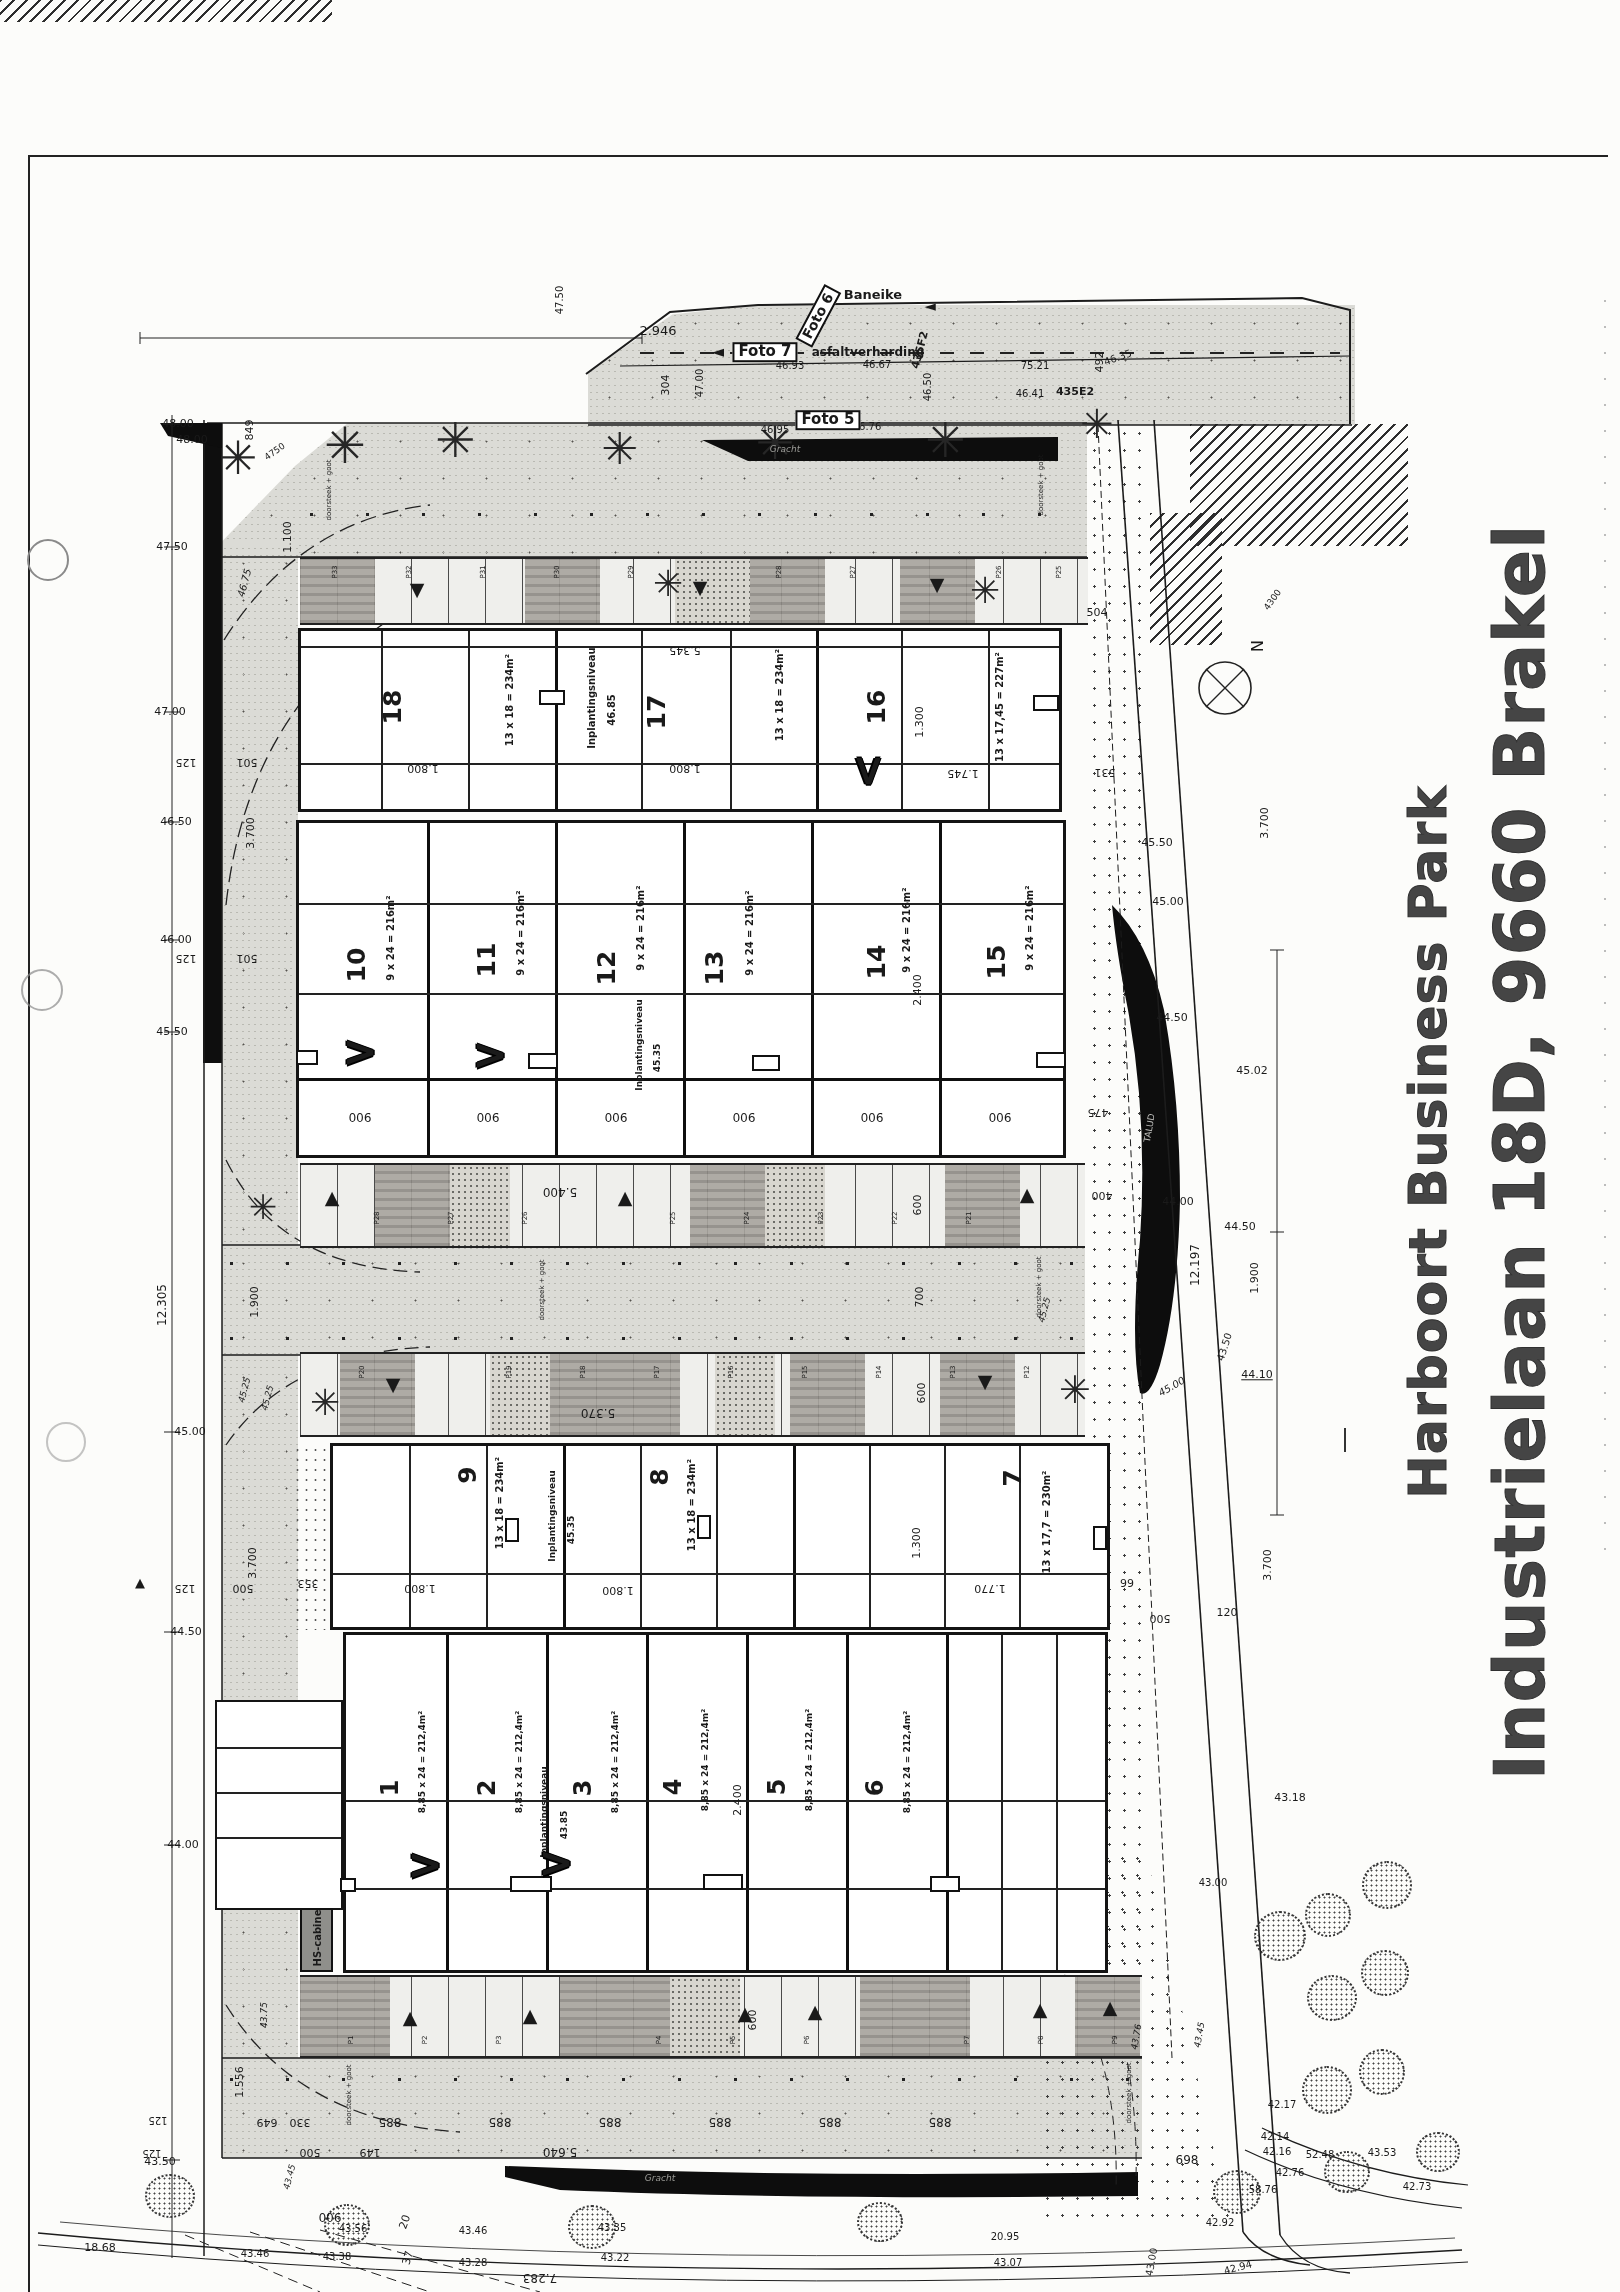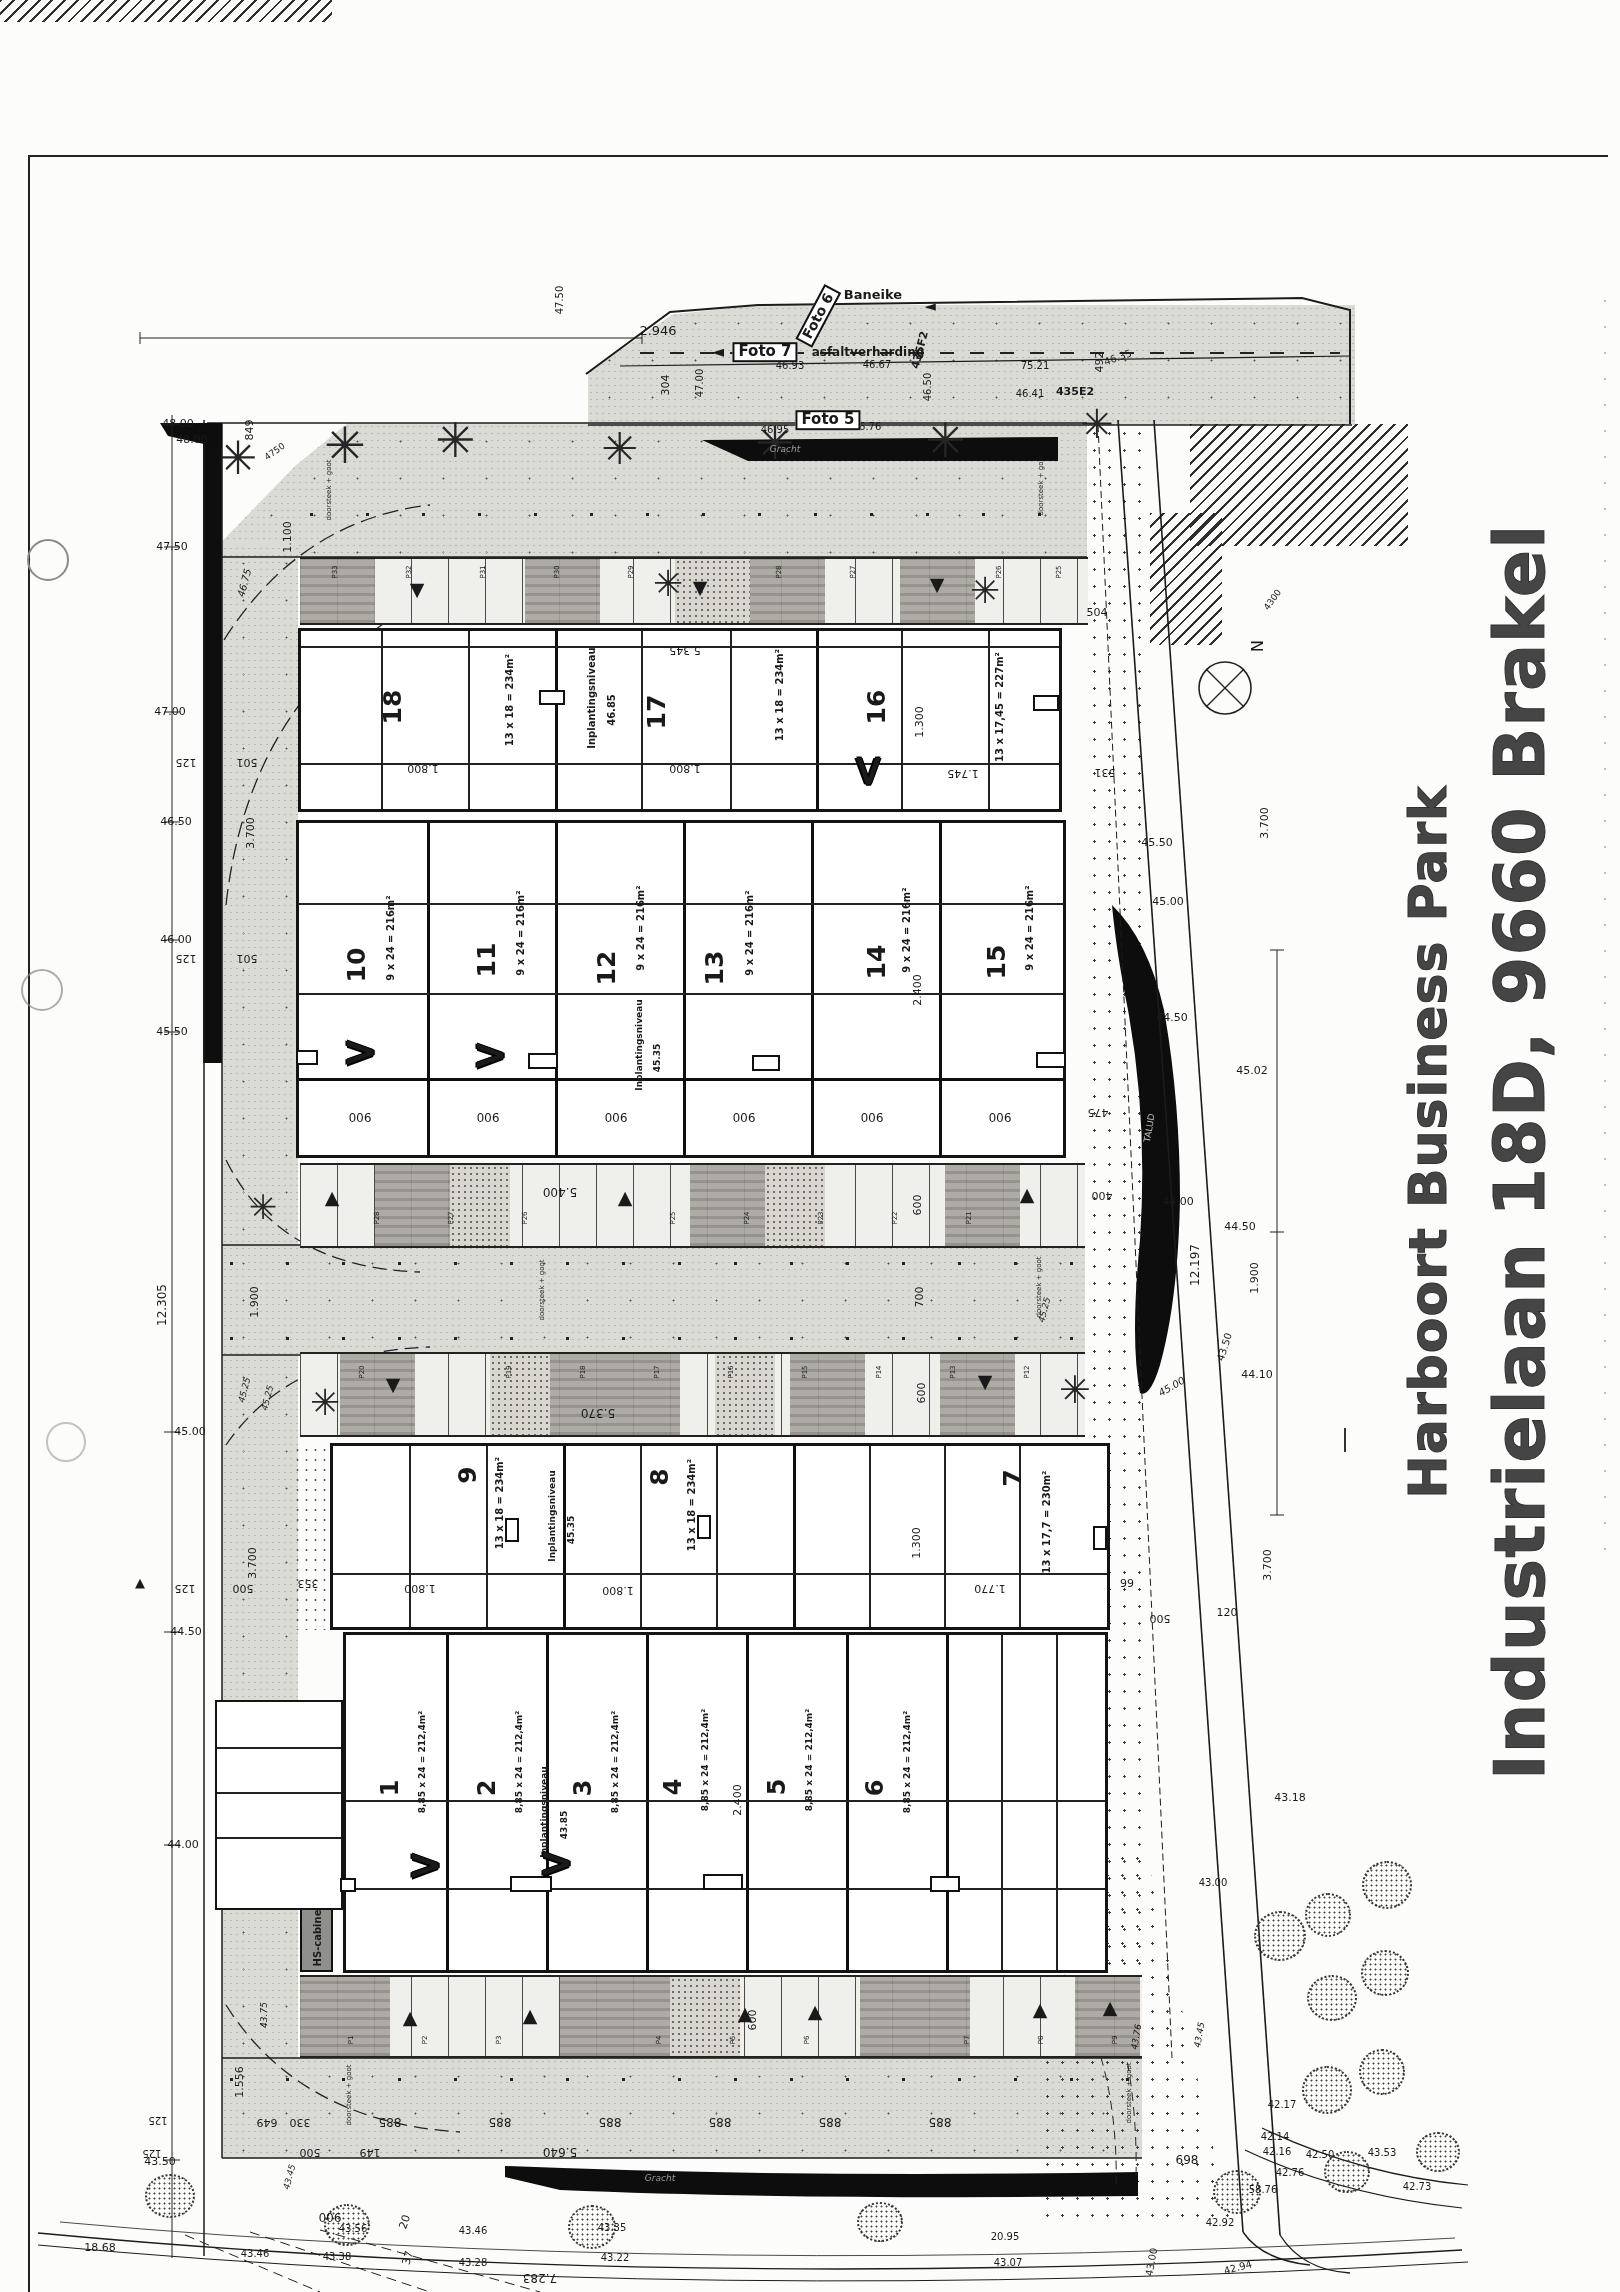--- a/index.html
+++ b/index.html
@@ -380,21 +380,21 @@
       <span class="plabel" style="left: 186px; top: 1632px; font-size: 11px; transform: translate(-50%, -50%) rotate(0deg) scaleX(1);">44.50</span>
       <span class="plabel" style="left: 183px; top: 1845px; font-size: 11px; transform: translate(-50%, -50%) rotate(0deg) scaleX(1);">44.00</span>
       <span class="plabel" style="left: 160px; top: 2162px; font-size: 11px; transform: translate(-50%, -50%) rotate(0deg) scaleX(1);">43.50</span>
       <span class="plabel" style="left: 100px; top: 2248px; font-size: 11px; transform: translate(-50%, -50%) rotate(0deg) scaleX(1);">18.68</span>
       <span class="plabel" style="left: 1157px; top: 843px; font-size: 11px; transform: translate(-50%, -50%) rotate(0deg) scaleX(1);">45.50</span>
       <span class="plabel" style="left: 1168px; top: 902px; font-size: 11px; transform: translate(-50%, -50%) rotate(0deg) scaleX(1);">45.00</span>
       <span class="plabel" style="left: 1252px; top: 1071px; font-size: 11px; transform: translate(-50%, -50%) rotate(0deg) scaleX(1);">45.02</span>
       <span class="plabel" style="left: 1172px; top: 1018px; font-size: 11px; transform: translate(-50%, -50%) rotate(0deg) scaleX(1);">44.50</span>
       <span class="plabel" style="left: 1240px; top: 1227px; font-size: 11px; transform: translate(-50%, -50%) rotate(0deg) scaleX(1);">44.50</span>
       <span class="plabel" style="left: 1178px; top: 1202px; font-size: 11px; transform: translate(-50%, -50%) rotate(0deg) scaleX(1);">44.00</span>
-      <span class="plabel" style="left: 1257px; top: 1375px; font-size: 11px; transform: translate(-50%, -50%) rotate(0deg) scaleX(1);">44.10</span>
+      <span class="plabel" style="left: 1257px; top: 1375px; font-size: 11px; transform: translate(-50%, -50%) rotate(0deg) scaleX(1); text-decoration: underline;">44.10</span>
       <span class="plabel" style="left: 1225px; top: 1347px; font-size: 10px; transform: translate(-50%, -50%) rotate(-72deg) scaleX(1);">43.50</span>
       <span class="plabel" style="left: 1172px; top: 1387px; font-size: 10px; font-style: italic; transform: translate(-50%, -50%) rotate(-30deg) scaleX(1);">45.00</span>
       <span class="plabel" style="left: 1290px; top: 1798px; font-size: 11px; transform: translate(-50%, -50%) rotate(0deg) scaleX(1);">43.18</span>
       <span class="plabel" style="left: 1137px; top: 2037px; font-size: 9px; font-style: italic; transform: translate(-50%, -50%) rotate(-80deg) scaleX(1);">43.76</span>
       <span class="plabel" style="left: 1200px; top: 2035px; font-size: 9px; font-style: italic; transform: translate(-50%, -50%) rotate(-80deg) scaleX(1);">43.45</span>
       <span class="plabel" style="left: 790px; top: 366px; font-size: 10px; transform: translate(-50%, -50%) rotate(0deg) scaleX(1);">46.93</span>
       <span class="plabel" style="left: 877px; top: 365px; font-size: 10px; transform: translate(-50%, -50%) rotate(0deg) scaleX(1);">46.67</span>
       <span class="plabel" style="left: 928px; top: 387px; font-size: 10px; transform: translate(-50%, -50%) rotate(-90deg) scaleX(1);">46.50</span>
       <span class="plabel" style="left: 1035px; top: 366px; font-size: 10px; transform: translate(-50%, -50%) rotate(0deg) scaleX(1);">75.21</span>
       <span class="plabel" style="left: 1030px; top: 394px; font-size: 10px; transform: translate(-50%, -50%) rotate(0deg) scaleX(1);">46.41</span>
@@ -411,21 +411,21 @@
       <span class="plabel" style="left: 473px; top: 2263px; font-size: 10px; transform: translate(-50%, -50%) rotate(0deg) scaleX(1);">43.28</span>
       <span class="plabel" style="left: 615px; top: 2258px; font-size: 10px; transform: translate(-50%, -50%) rotate(0deg) scaleX(1);">43.22</span>
       <span class="plabel" style="left: 255px; top: 2254px; font-size: 10px; transform: translate(-50%, -50%) rotate(0deg) scaleX(1);">43.46</span>
       <span class="plabel" style="left: 1005px; top: 2237px; font-size: 10px; transform: translate(-50%, -50%) rotate(0deg) scaleX(1);">20.95</span>
       <span class="plabel" style="left: 1008px; top: 2263px; font-size: 10px; transform: translate(-50%, -50%) rotate(0deg) scaleX(1);">43.07</span>
       <span class="plabel" style="left: 1152px; top: 2262px; font-size: 10px; transform: translate(-50%, -50%) rotate(-80deg) scaleX(1);">43.00</span>
       <span class="plabel" style="left: 1238px; top: 2268px; font-size: 10px; transform: translate(-50%, -50%) rotate(-15deg) scaleX(1);">42.94</span>
       <span class="plabel" style="left: 1282px; top: 2105px; font-size: 10px; transform: translate(-50%, -50%) rotate(0deg) scaleX(1);">42.17</span>
       <span class="plabel" style="left: 1275px; top: 2137px; font-size: 10px; transform: translate(-50%, -50%) rotate(0deg) scaleX(1);">42.14</span>
       <span class="plabel" style="left: 1277px; top: 2152px; font-size: 10px; transform: translate(-50%, -50%) rotate(0deg) scaleX(1);">42.16</span>
-      <span class="plabel" style="left: 1320px; top: 2155px; font-size: 10px; transform: translate(-50%, -50%) rotate(0deg) scaleX(1);">42.50</span>
+      <span class="plabel" style="left: 1320px; top: 2155px; font-size: 10px; transform: translate(-50%, -50%) rotate(0deg) scaleX(1);">52.48</span>
       <span class="plabel" style="left: 1382px; top: 2153px; font-size: 10px; transform: translate(-50%, -50%) rotate(0deg) scaleX(1);">43.53</span>
       <span class="plabel" style="left: 1290px; top: 2173px; font-size: 10px; transform: translate(-50%, -50%) rotate(0deg) scaleX(1);">42.76</span>
       <span class="plabel" style="left: 1263px; top: 2190px; font-size: 10px; transform: translate(-50%, -50%) rotate(0deg) scaleX(1);">58.76</span>
       <span class="plabel" style="left: 1417px; top: 2187px; font-size: 10px; transform: translate(-50%, -50%) rotate(0deg) scaleX(1);">42.73</span>
       <span class="plabel" style="left: 1220px; top: 2223px; font-size: 10px; transform: translate(-50%, -50%) rotate(0deg) scaleX(1);">42.92</span>
       <span class="plabel" style="left: 1213px; top: 1883px; font-size: 10px; transform: translate(-50%, -50%) rotate(0deg) scaleX(1);">43.00</span>
       <span class="plabel" style="left: 873px; top: 295px; font-size: 13px; font-weight: bold; transform: translate(-50%, -50%) rotate(0deg) scaleX(1);">Baneike</span>
       <span class="plabel" style="left: 868px; top: 352px; font-size: 12px; font-weight: bold; transform: translate(-50%, -50%) rotate(0deg) scaleX(1);">asfaltverharding</span>
       <span class="plabel box" style="left: 765px; top: 352px; font-size: 15px; transform: translate(-50%, -50%) rotate(0deg) scaleX(1);">Foto 7</span>
       <span class="plabel box" style="left: 818px; top: 316px; font-size: 14px; transform: translate(-50%, -50%) rotate(-62deg) scaleX(1);">Foto 6</span>

